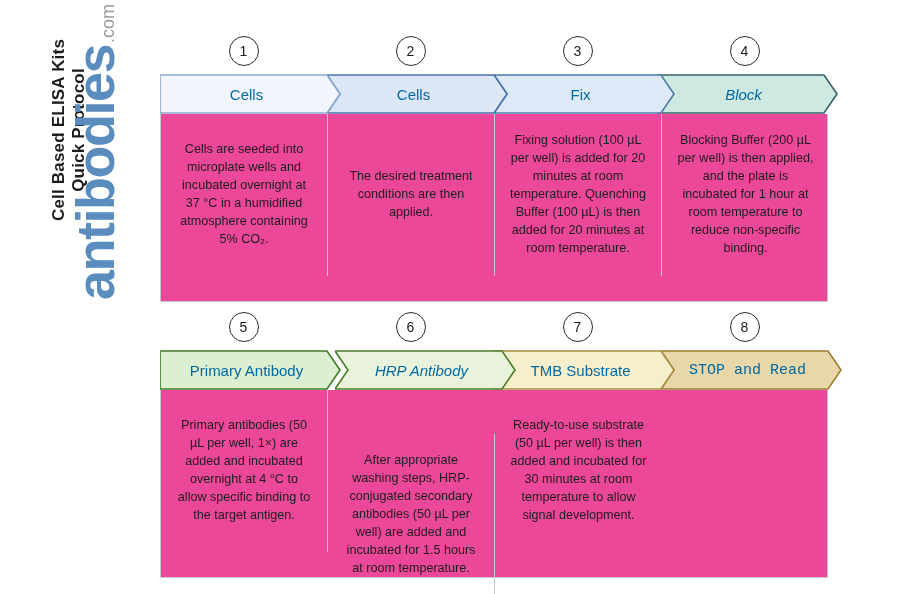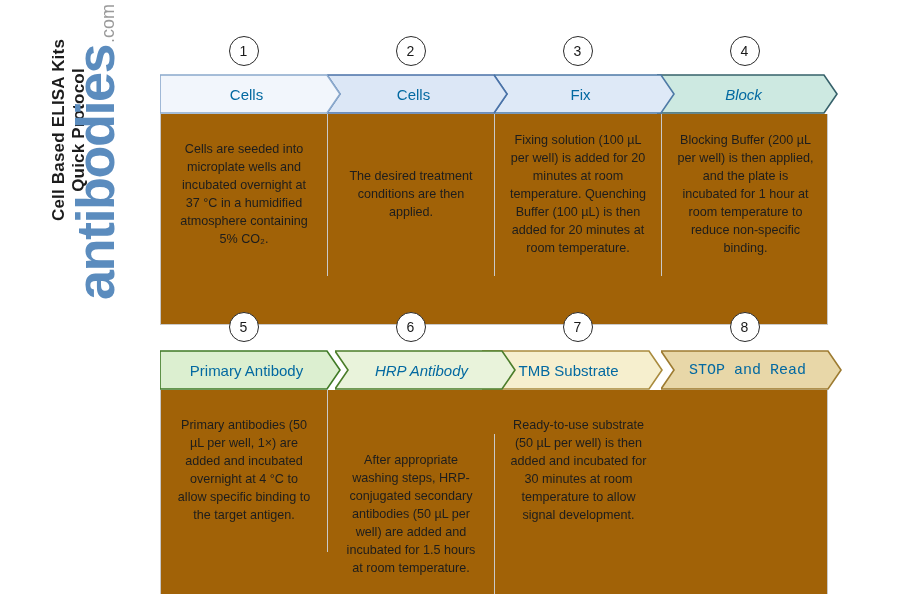--- a/index.html
+++ b/index.html
@@ -115,25 +115,25 @@
     inset: 0;
   }
   .chev .chev-label {
     position: relative;
     z-index: 2;
     padding-right: 8px;
   }
 
   .boxes {
     position: relative;
-    height: 211px;
+    height: 188px;
     border: 1px solid #c9c9c9;
     border-top: none;
     box-sizing: border-box;
-    background: #a16207;
+    background: #ec4899;
   }
   .box {
     position: absolute;
     top: 0;
     height: 162px;
     box-sizing: border-box;
     border-right: 1px solid #c9c9c9;
     display: flex;
     align-items: center;
     justify-content: center;
@@ -223,21 +223,21 @@
             <polygon points="0,1 167,1 180,20 167,39 0,39" fill="#dcefd0" stroke="#3f7a26" stroke-width="1.6" stroke-linejoin="miter"></polygon>
           </svg></div>
         <span class="chev-label">Primary Antibody</span>
       </div>
       <div class="chev" style="left: 175px; width: 181px; z-index: 9; font-style: italic;">
         <div class="chev-bg"><svg width="181" height="40" viewBox="0 0 181 40" preserveAspectRatio="none" xmlns="http://www.w3.org/2000/svg">
             <polygon points="0,1 167,1 180,20 167,39 0,39 13,20" fill="#e9f3db" stroke="#4b7d2a" stroke-width="1.6" stroke-linejoin="miter"></polygon>
           </svg></div>
         <span class="chev-label">HRP Antibody</span>
       </div>
-      <div class="chev" style="left: 322px; width: 181px; z-index: 8;">
+      <div class="chev" style="left: 334px; width: 181px; z-index: 8;">
         <div class="chev-bg"><svg width="181" height="40" viewBox="0 0 181 40" preserveAspectRatio="none" xmlns="http://www.w3.org/2000/svg">
             <polygon points="0,1 167,1 180,20 167,39 0,39 13,20" fill="#f6efce" stroke="#a98b3e" stroke-width="1.6" stroke-linejoin="miter"></polygon>
           </svg></div>
         <span class="chev-label">TMB Substrate</span>
       </div>
       <div class="chev" style="left: 501px; width: 181px; z-index: 7; font-family: Liberation Mono, monospace;">
         <div class="chev-bg"><svg width="181" height="40" viewBox="0 0 181 40" preserveAspectRatio="none" xmlns="http://www.w3.org/2000/svg">
             <polygon points="0,1 167,1 180,20 167,39 0,39 13,20" fill="#e8d7a8" stroke="#9d7b31" stroke-width="1.6" stroke-linejoin="miter"></polygon>
           </svg></div>
         <span class="chev-label">STOP and Read</span>

